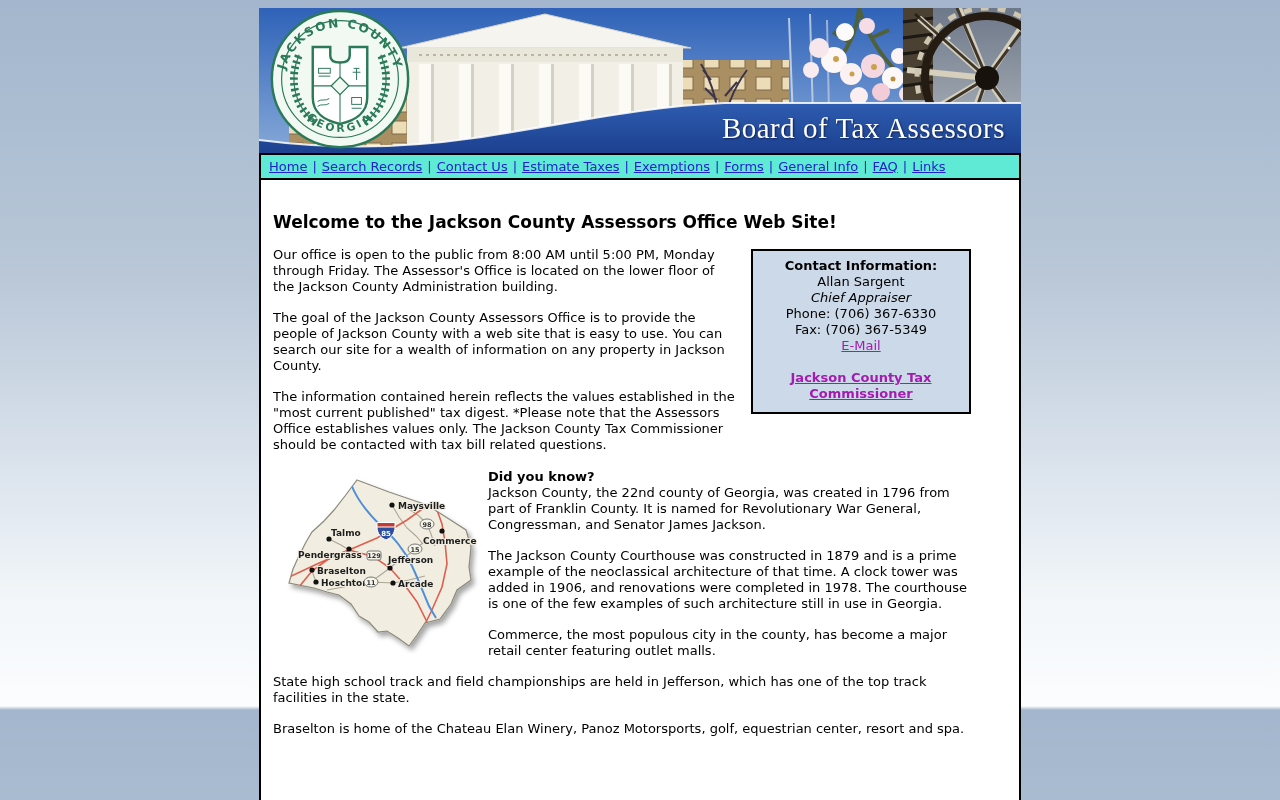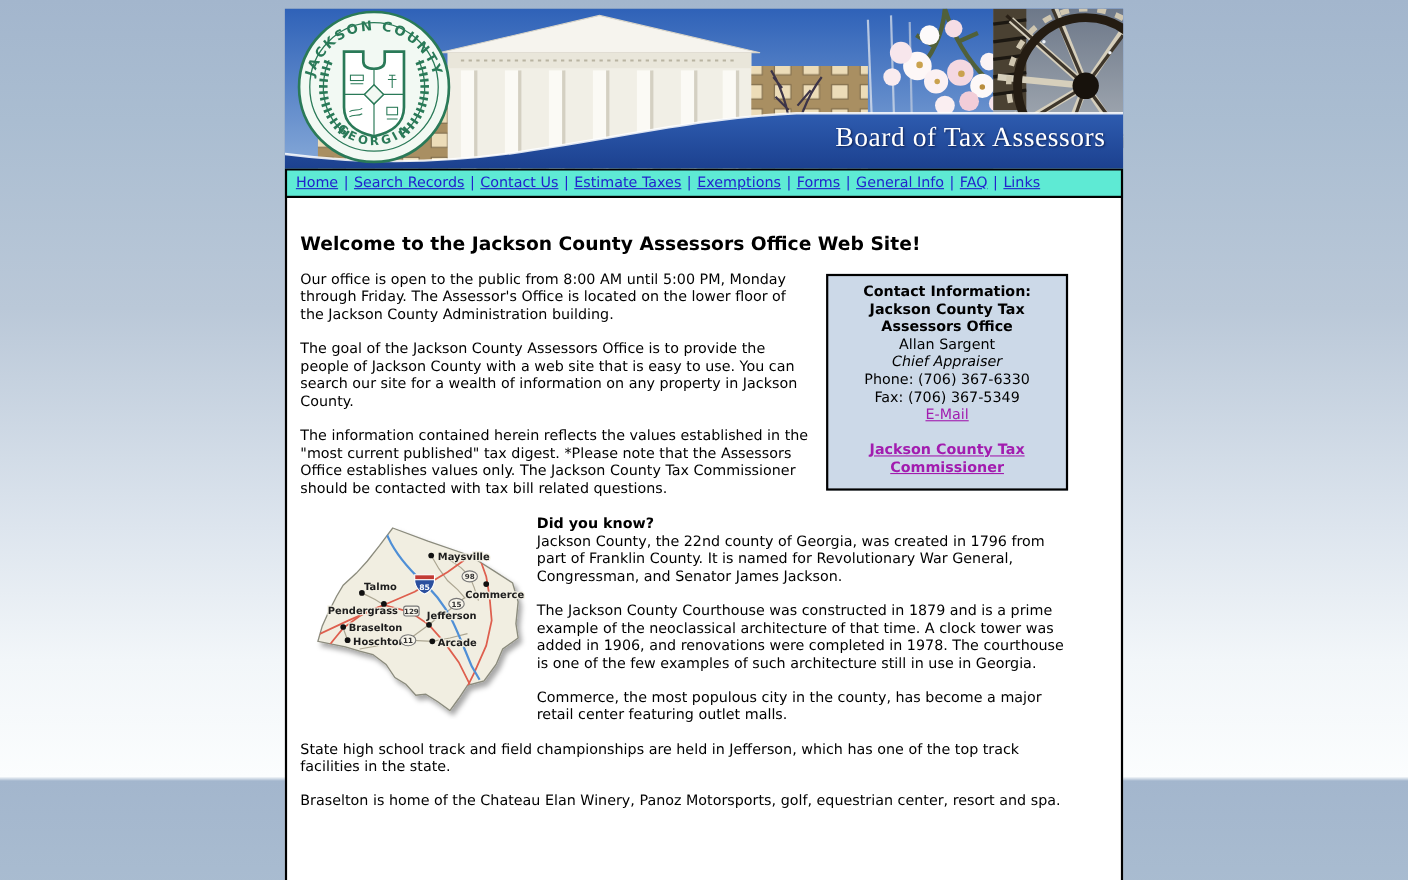--- a/index.html
+++ b/index.html
@@ -13,21 +13,21 @@
       #dde5ee 480px, #f2f6f9 600px, #fbfdfe 706px, #a3b6cd 710px);
   }
   #page { width: 762px; margin: 8px auto 0 auto; }
 
   
   .header { position: relative; width: 762px; height: 145px; background:#2a55a6; }
   .header svg { display:block; }
   .header-title {
     position: absolute; right: 16px; top: 104px;
     font-family: "Liberation Serif", "DejaVu Serif", serif;
-    font-size: 25px; color: #ffffff; letter-spacing: .5px;
+    font-size: 29px; color: #ffffff; letter-spacing: .5px;
     text-shadow: 1px 1px 2px rgba(10,25,70,.85);
     white-space: nowrap;
   }
   .seal-wrap { position:absolute; left: 8px; top: 0px; width:146px; height:146px; }
 
   
   .nav {
     border: 2px solid #000; background: #5eead4;
     padding: 3px 8px; font-size: 13px; line-height: 17px;
     white-space: nowrap;
@@ -232,21 +232,20 @@
   <div class="nav">
     <a>Home</a><span class="sep">|</span><a>Search Records</a><span class="sep">|</span><a>Contact Us</a><span class="sep">|</span><a>Estimate Taxes</a><span class="sep">|</span><a>Exemptions</a><span class="sep">|</span><a>Forms</a><span class="sep">|</span><a>General Info</a><span class="sep">|</span><a>FAQ</a><span class="sep">|</span><a>Links</a>
   </div>
 
   <div class="content">
 
     <h1>Welcome to the Jackson County Assessors Office Web Site!</h1>
 
     <div class="contact-box">
       <div class="b">Contact Information:</div>
-      <div class="b">Jackson County Tax Assessors Office</div>
       <div>Allan Sargent</div>
       <div class="i">Chief Appraiser</div>
       <div>Phone: (706) 367-6330</div>
       <div>Fax: (706) 367-5349</div>
       <div><a>E-Mail</a></div>
       <div class="gap"></div>
       <div class="big-link"><a>Jackson County Tax Commissioner</a></div>
     </div>
 
     <p>Our office is open to the public from 8:00 AM until 5:00 PM, Monday through Friday. The Assessor's Office is located on the lower floor of the Jackson County Administration building.</p>

